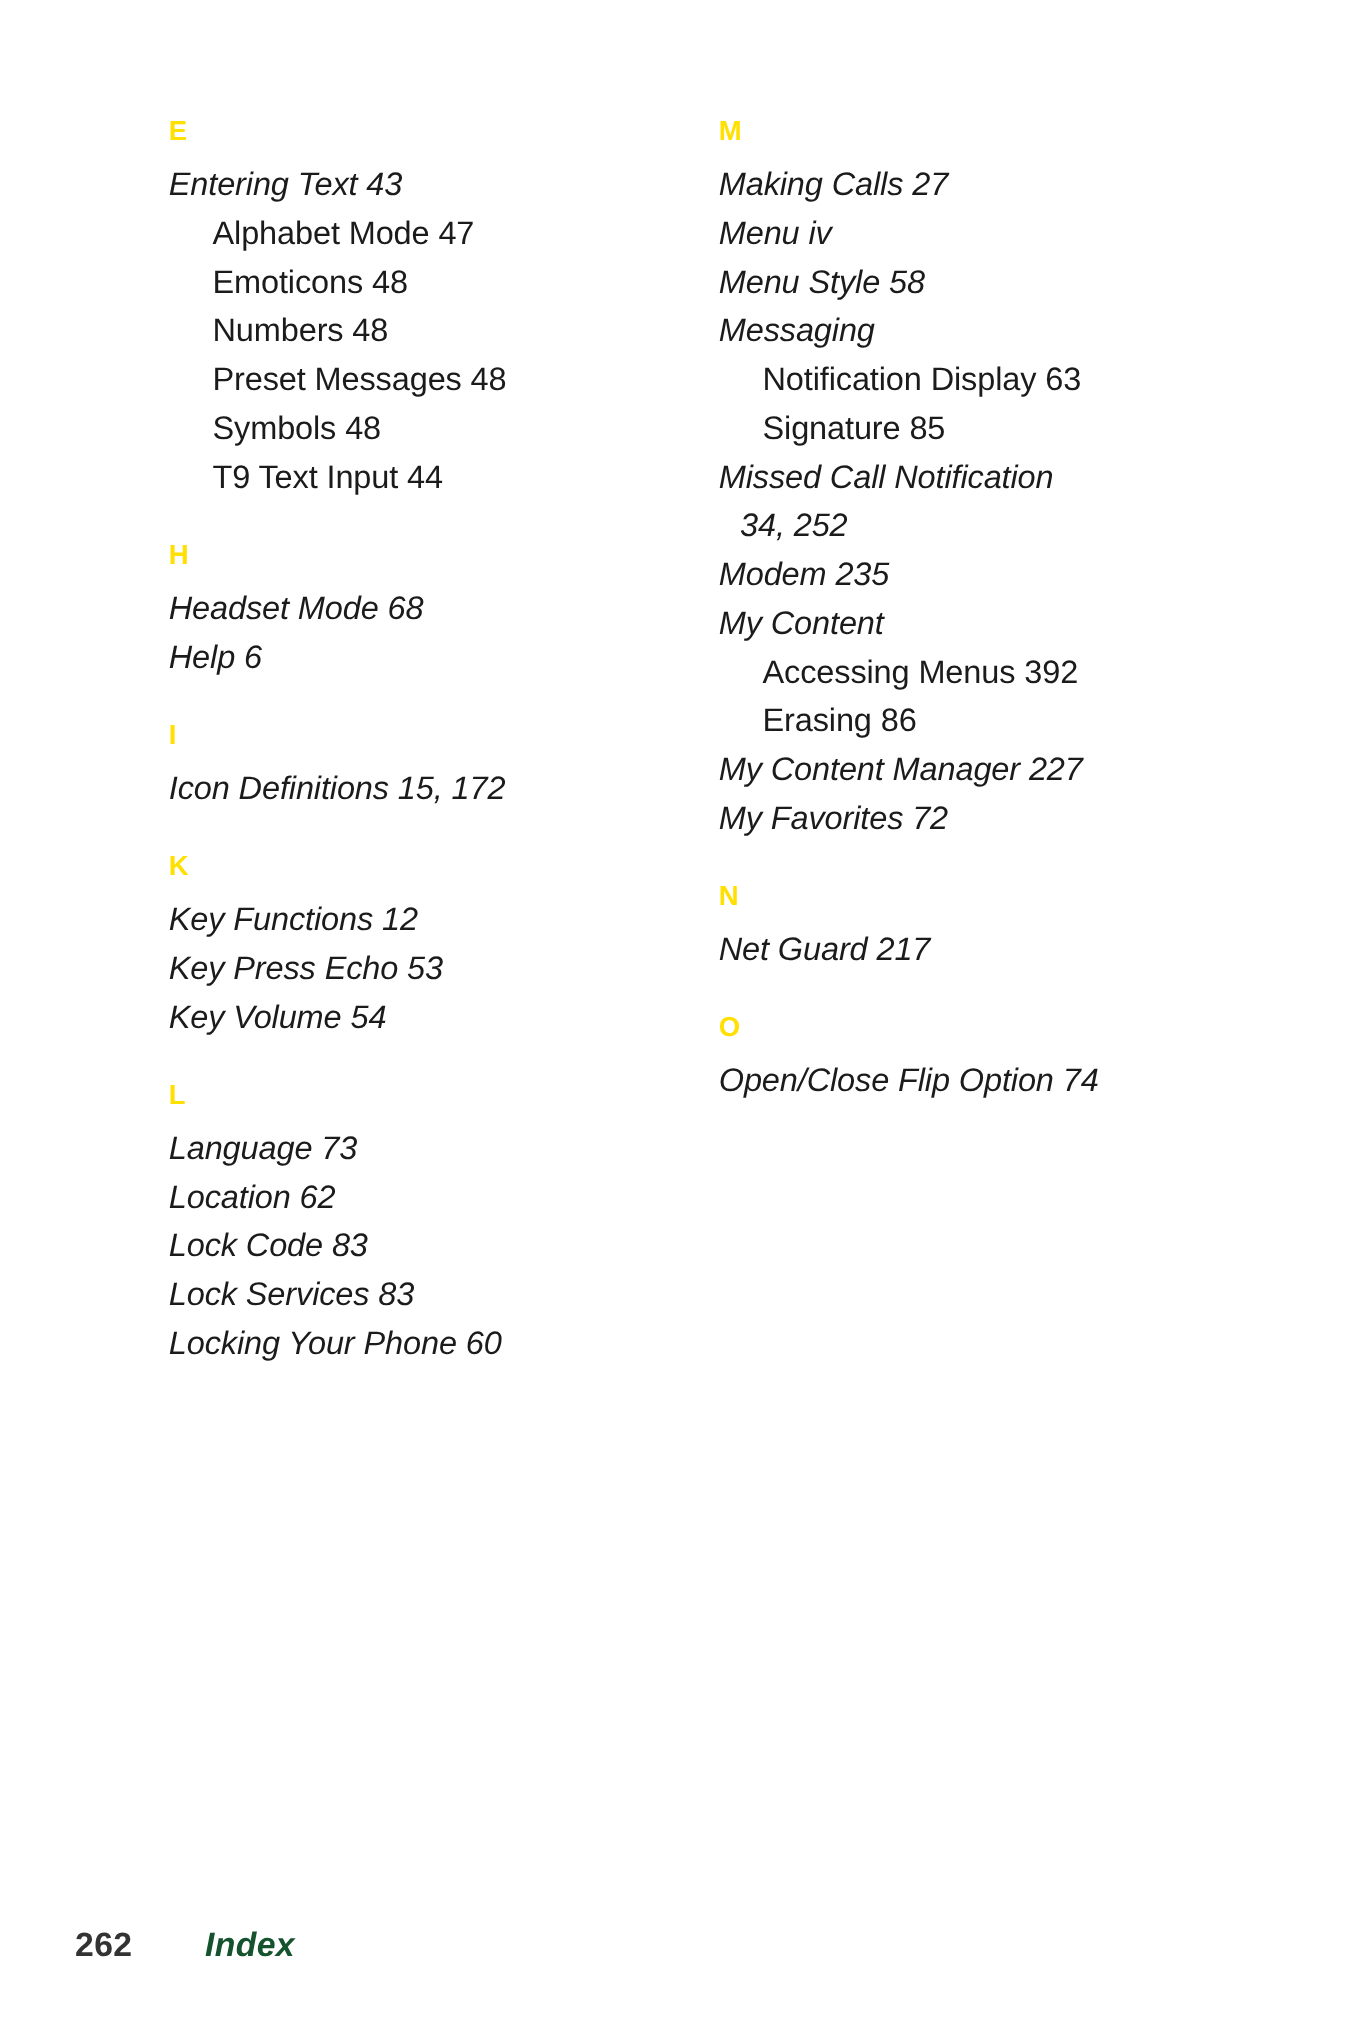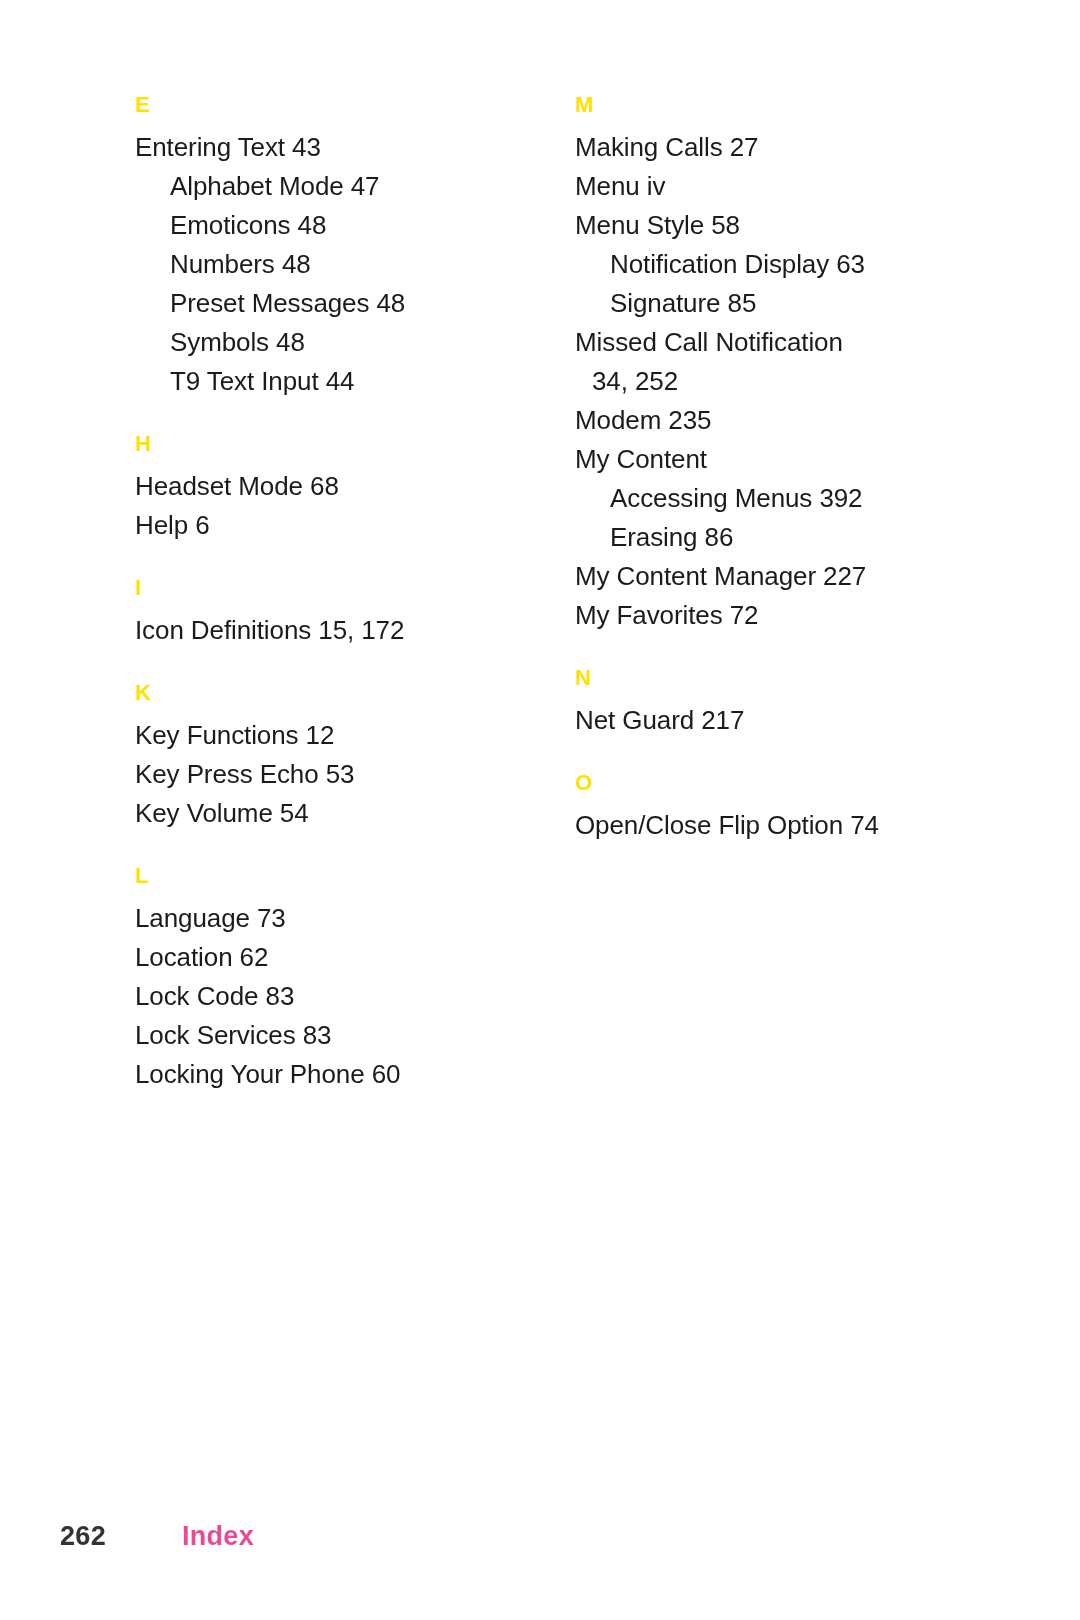--- a/index.html
+++ b/index.html
@@ -67,51 +67,53 @@
   .entry {
     font-size: 26px;
     line-height: 39px;
     color: #1b1b1b;
     white-space: nowrap;
     font-weight: 400;
     letter-spacing: -0.1px;
   }
   .entry.level-1 {
     padding-left: 0;
+    font-style: italic;
   }
   .entry.level-2 {
     padding-left: 35px;
   }
   
   .entry.continuation {
     padding-left: 17px;
   }
 
   
   .footer {
     position: absolute;
     left: 60px;
-    bottom: 64px;
+    bottom: 44px;
     width: 960px;
     height: 40px;
     display: flex;
     align-items: center;
   }
   .footer-page-number {
     font-size: 27px;
     font-weight: bold;
     color: #333333;
     letter-spacing: 0.3px;
   }
   .footer-label {
     font-size: 27px;
     font-weight: bold;
-    color: #ec4899;
-    margin-left: 76px;
+    color: #14532d;
+    margin-left: 58px;
     letter-spacing: 0.3px;
+    font-style: italic;
   }
 </style>
 </head>
 <body>
 
 <div class="page">
 
   <div class="columns">
     <div class="column left">
         <div class="section">
@@ -158,20 +160,21 @@
           </ul>
         </div>
       </div>
     <div class="column right">
         <div class="section">
           <div class="section-letter">M</div>
           <ul class="entries">
             <li class="entry level-1">Making Calls 27</li>
             <li class="entry level-1">Menu iv</li>
             <li class="entry level-1">Menu Style 58</li>
+            <li class="entry level-1">Messaging</li>
             <li class="entry level-2">Notification Display 63</li>
             <li class="entry level-2">Signature 85</li>
             <li class="entry level-1">Missed Call Notification</li>
             <li class="entry level-1 continuation">34, 252</li>
             <li class="entry level-1">Modem 235</li>
             <li class="entry level-1">My Content</li>
             <li class="entry level-2">Accessing Menus 392</li>
             <li class="entry level-2">Erasing 86</li>
             <li class="entry level-1">My Content Manager 227</li>
             <li class="entry level-1">My Favorites 72</li>

